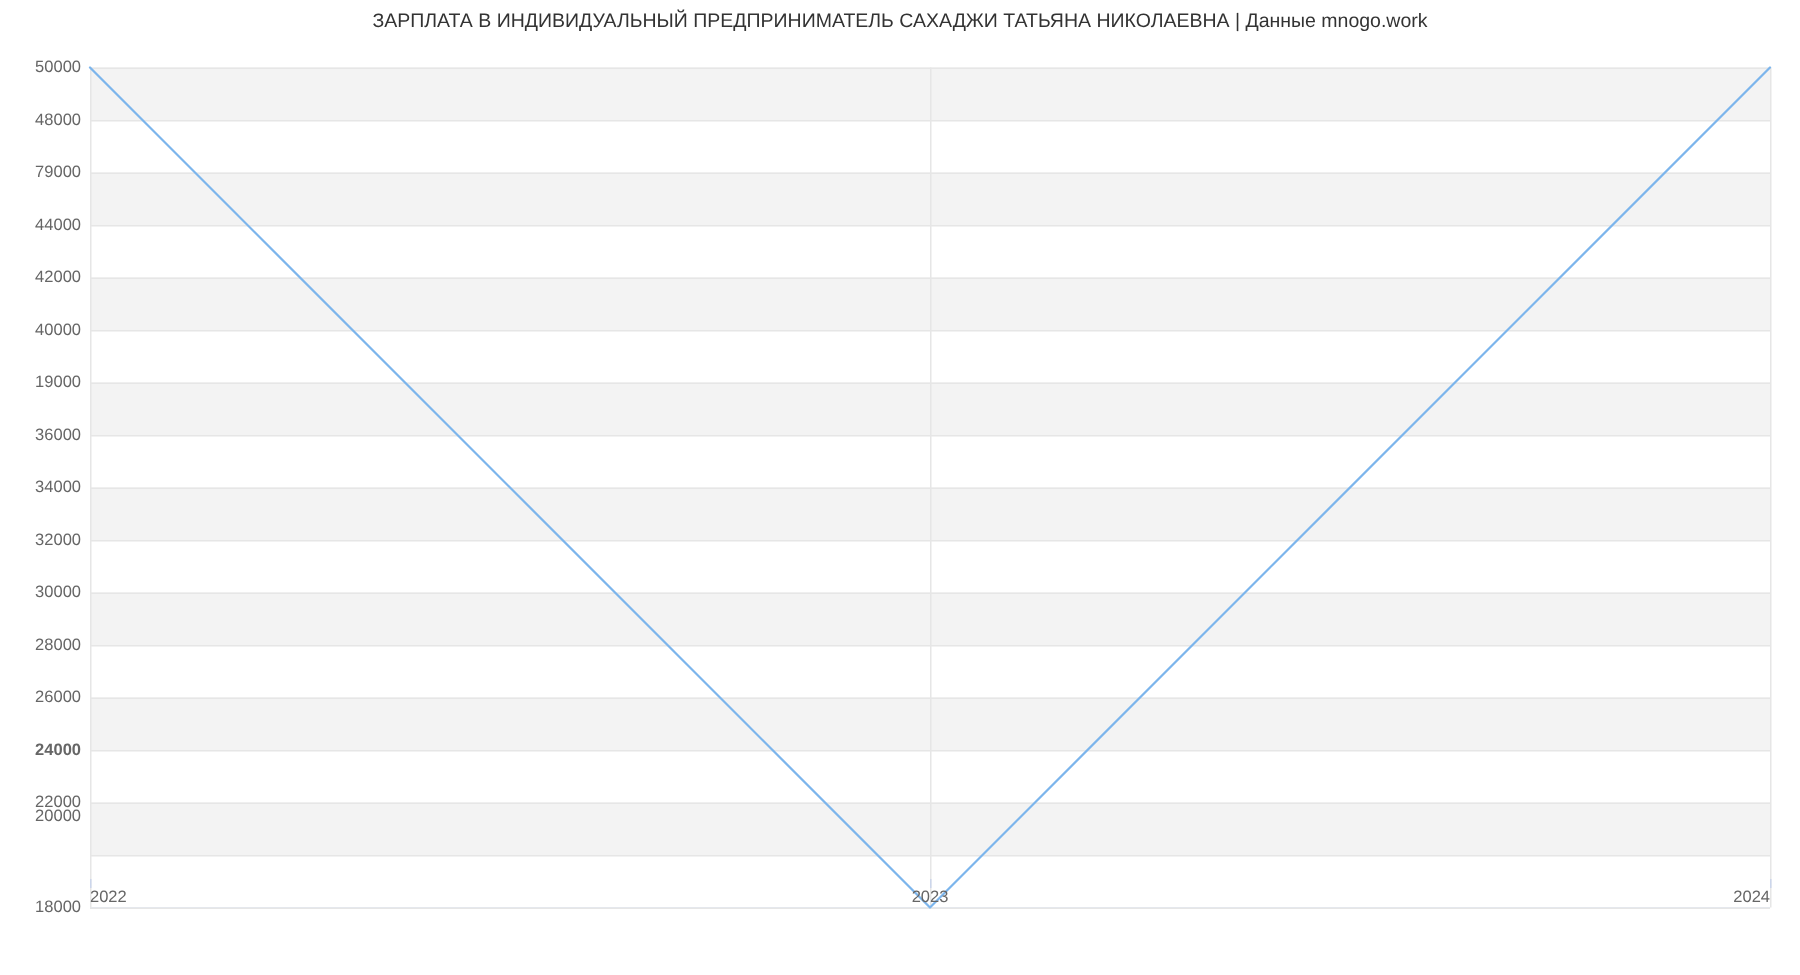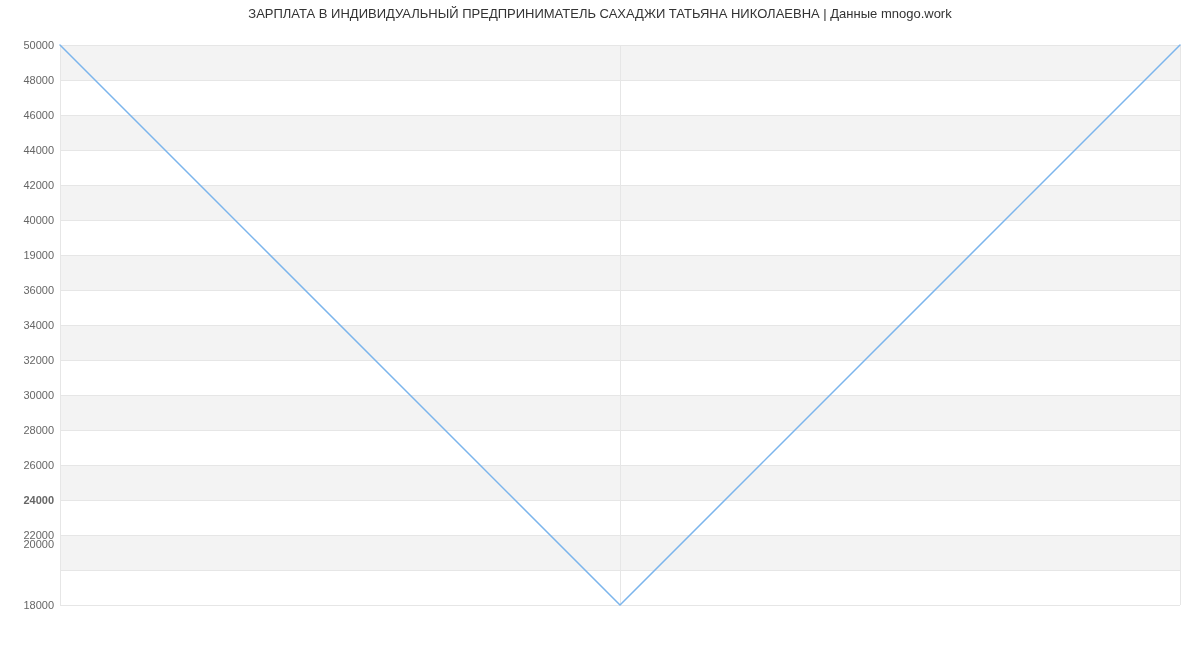--- a/index.html
+++ b/index.html
@@ -130,31 +130,39 @@
       <div class="gridline" style="top: 70px;"></div>
       <div class="hband" style="top: 0px; height: 35px;"></div>
       <div class="gridline" style="top: 35px;"></div>
       <div class="gridline" style="top: 0px;"></div>
       <div class="vgridline" style="left: 0px;"></div>
       <div class="vgridline" style="left: 560px;"></div>
       <div class="vgridline" style="left: 1120px;"></div>
       <svg class="line-layer" id="svg" viewBox="0 0 1120 560" preserveAspectRatio="none">
         <path d="M0 0 L560 560 L1120 0" class="series-line"></path>
       </svg>
+    <div class="x-axis" id="x-axis">
+        <div class="x-tick" style="left: 0px; top: 0px;"></div>
+        <div class="x-tick-label" style="left: 0px; transform: translateX(0px);">2022</div>
+        <div class="x-tick" style="left: 560px; top: 0px;"></div>
+        <div class="x-tick-label" style="left: 560px;">2023</div>
+        <div class="x-tick" style="left: 1120px; top: 0px;"></div>
+        <div class="x-tick-label" style="left: 1120px; transform: translateX(-100%);">2024</div>
+      </div>
   </div>
 <div class="y-tick-label" style="top: 605px;">18000</div>
     <div class="y-tick-label" style="top: 544px;">20000</div>
     <div class="y-tick-label" style="top: 535px;">22000</div>
     <div class="y-tick-label" style="top: 500px; font-weight: bold;">24000</div>
     <div class="y-tick-label" style="top: 465px;">26000</div>
     <div class="y-tick-label" style="top: 430px;">28000</div>
     <div class="y-tick-label" style="top: 395px;">30000</div>
     <div class="y-tick-label" style="top: 360px;">32000</div>
     <div class="y-tick-label" style="top: 325px;">34000</div>
     <div class="y-tick-label" style="top: 290px;">36000</div>
     <div class="y-tick-label" style="top: 255px;">19000</div>
     <div class="y-tick-label" style="top: 220px;">40000</div>
     <div class="y-tick-label" style="top: 185px;">42000</div>
     <div class="y-tick-label" style="top: 150px;">44000</div>
-    <div class="y-tick-label" style="top: 115px;">46000</div>
+    <div class="y-tick-label" style="top: 115px;">79000</div>
     <div class="y-tick-label" style="top: 80px;">48000</div>
     <div class="y-tick-label" style="top: 45px;">50000</div>
   </div>
 
 </body></html>

